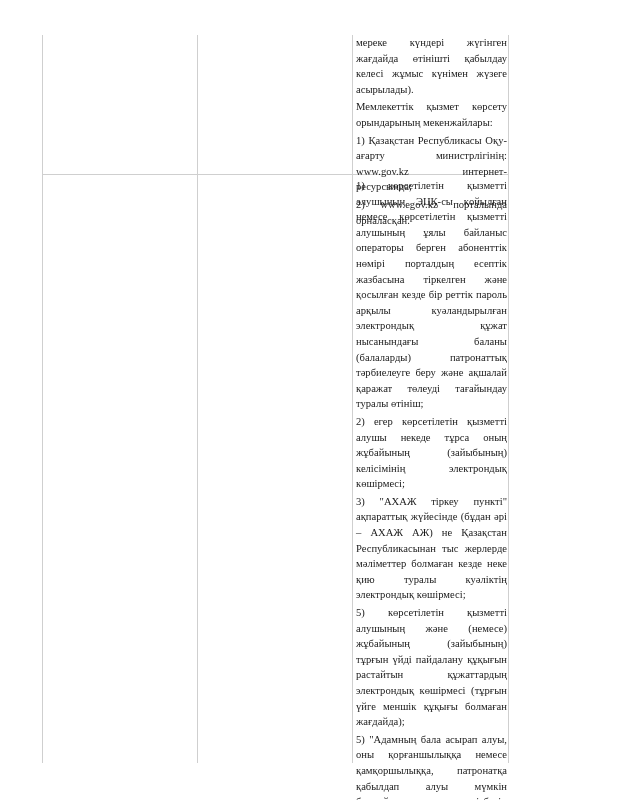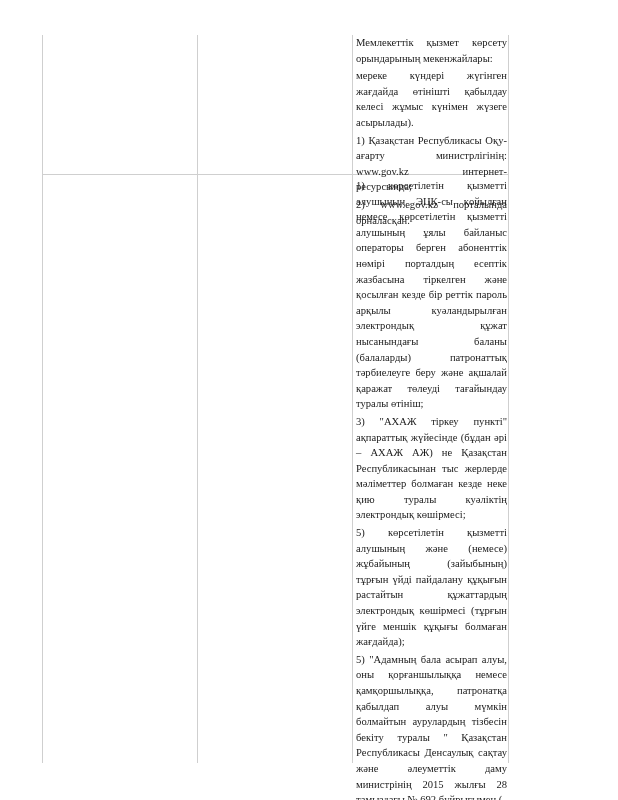--- a/index.html
+++ b/index.html
@@ -56,25 +56,26 @@
 <body>
 
 <div class="table">
   <div class="vline" style="left:0;"></div>
   <div class="vline" style="left:155px;"></div>
   <div class="vline" style="left:310px;"></div>
   <div class="vline" style="left:466px;"></div>
   <div class="hline" style="top:139px;"></div>
 
   <div class="cell" style="top:0px;">
+    <p class="para">мереке күндері жүгінген жағдайда өтінішті қабылдау келесі жұмыс күнімен жүзеге асырылады).</p>
     <p class="para">Мемлекеттік қызмет көрсету орындарының мекенжайлары:</p>
-    <p class="para">мереке күндері жүгінген жағдайда өтінішті қабылдау келесі жұмыс күнімен жүзеге асырылады).</p>
     <p class="para">1) Қазақстан Республикасы Оқу-ағарту министрлігінің: www.gov.kz интернет-ресурсында;</p>
     <p class="para">2) www.egov.kz порталында орналасқан.</p>
   </div>
 
   <div class="cell" style="top:143px;">
     <p class="para">1) көрсетілетін қызметті алушының ЭЦҚ-сы қойылған немесе көрсетілетін қызметті алушының ұялы байланыс операторы берген абоненттік нөмірі порталдың есептік жазбасына тіркелген және қосылған кезде бір реттік пароль арқылы куәландырылған электрондық құжат нысанындағы баланы (балаларды) патронаттық тәрбиелеуге беру және ақшалай қаражат төлеуді тағайындау туралы өтініш;</p>
+    <p class="para">2) егер көрсетілетін қызметті алушы некеде тұрса оның жұбайының (зайыбының) келісімінің электрондық көшірмесі;</p>
     <p class="para">3) "АХАЖ тіркеу пункті" ақпараттық жүйесінде (бұдан әрі – АХАЖ АЖ) не Қазақстан Республикасынан тыс жерлерде мәліметтер болмаған кезде неке қию туралы куәліктің электрондық көшірмесі;</p>
     <p class="para">5) көрсетілетін қызметті алушының және (немесе) жұбайының (зайыбының) тұрғын үйді пайдалану құқығын растайтын құжаттардың электрондық көшірмесі (тұрғын үйге меншік құқығы болмаған жағдайда);</p>
     <p class="para">5) "Адамның бала асырап алуы, оны қорғаншылыққа немесе қамқоршылыққа, патронатқа қабылдап алуы мүмкін болмайтын аурулардың тізбесін бекіту туралы " Қазақстан Республикасы Денсаулық сақтау және әлеуметтік даму министрінің 2015 жылғы 28 тамыздағы № 692 бұйрығымен (</p>
   </div>
 </div>
 
 </body></html>

